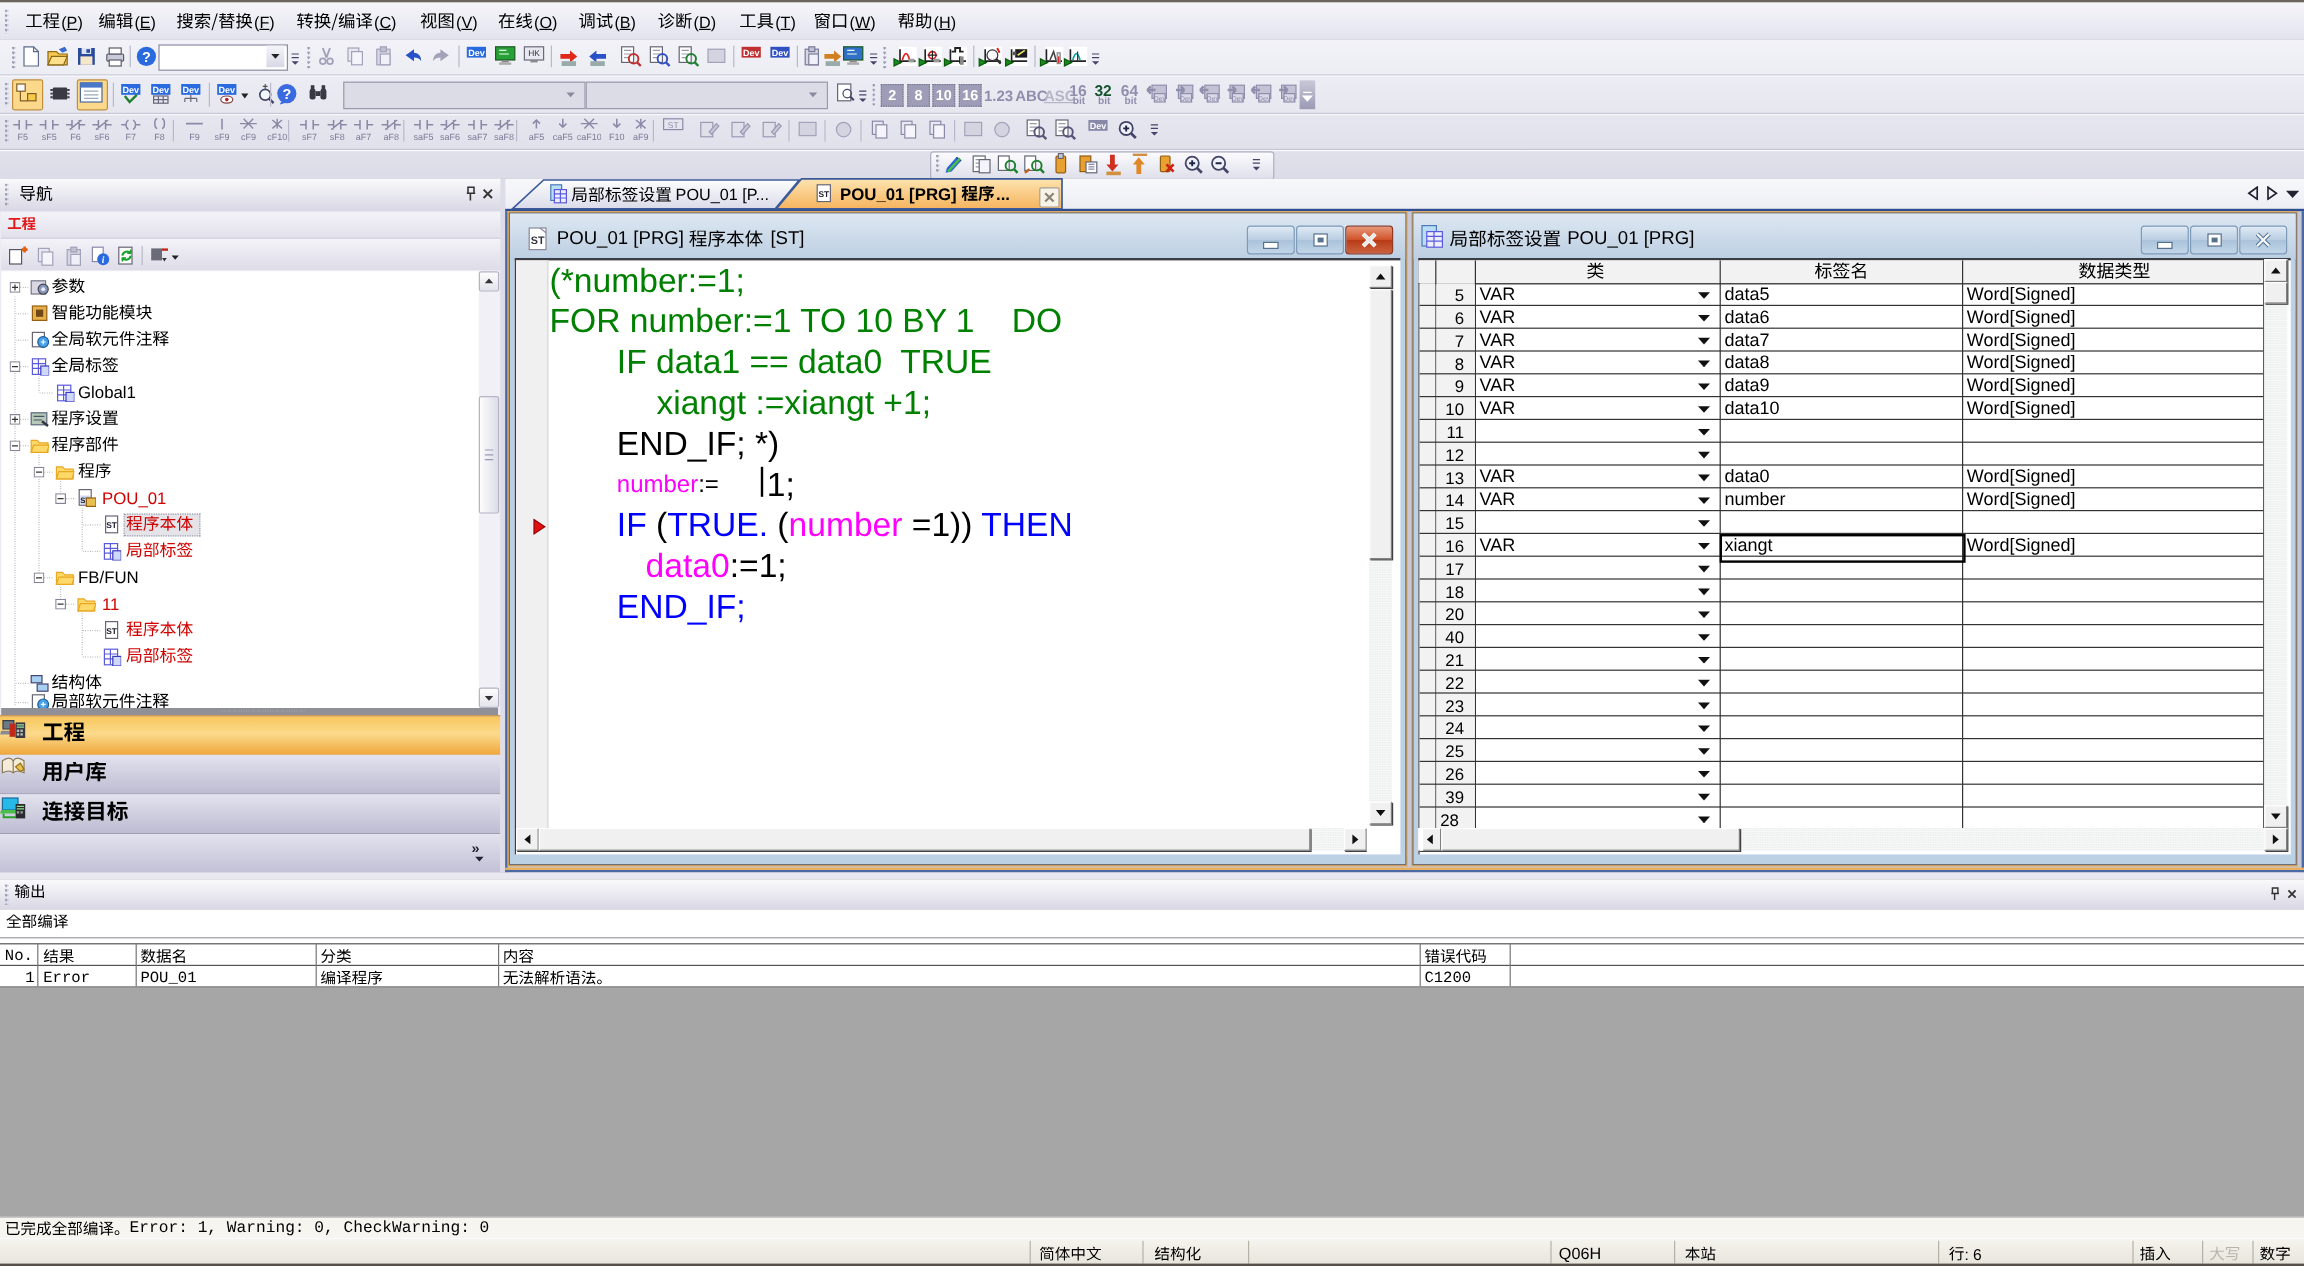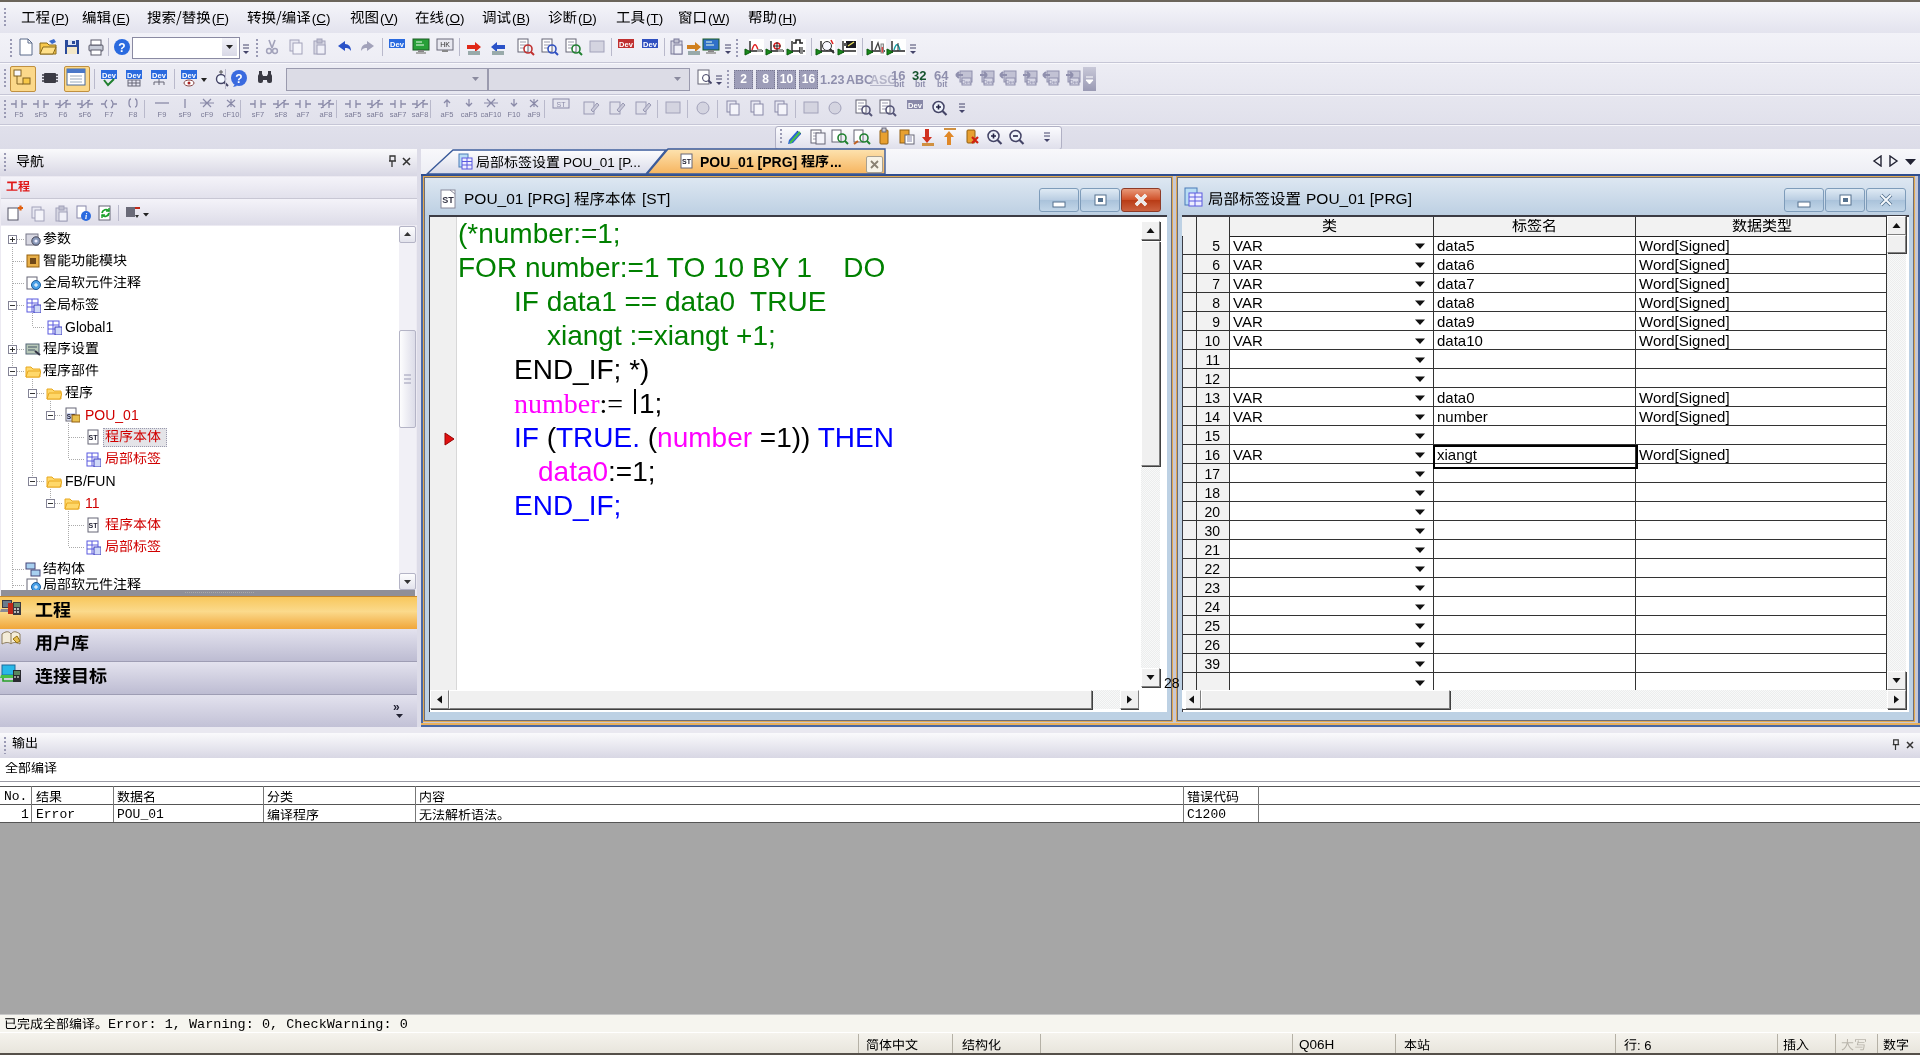--- a/index.html
+++ b/index.html
@@ -1389,21 +1389,21 @@
 <div class="a" style="left:444px;top:432px">
     <svg width="11" height="14">
       <path d="M1 1l9 6-9 6z" fill="#e01010" stroke="#900"></path>
     </svg>
   </div>
 <div class="a" style="left:458px;top:217px;font-family:'Liberation Sans',sans-serif;font-size:28px;line-height:34px;white-space:pre"><span style="color:#008000">(*number:=1;</span></div>
 <div class="a" style="left:458px;top:251px;font-family:'Liberation Sans',sans-serif;font-size:28px;line-height:34px;white-space:pre"><span style="color:#008000">FOR number:=1 TO 10 BY 1    DO</span></div>
 <div class="a" style="left:514px;top:285px;font-family:'Liberation Sans',sans-serif;font-size:28px;line-height:34px;white-space:pre"><span style="color:#008000">IF data1 == data0  TRUE</span></div>
 <div class="a" style="left:547px;top:319px;font-family:'Liberation Sans',sans-serif;font-size:28px;line-height:34px;white-space:pre"><span style="color:#008000">xiangt :=xiangt +1;</span></div>
 <div class="a" style="left:514px;top:353px;font-family:'Liberation Sans',sans-serif;font-size:28px;line-height:34px;white-space:pre"><span style="color:#000000">END_IF; *)</span></div>
-<div class="a" style="left:514px;top:387px;font-family:Liberation Serif, serif;font-size:28px;line-height:34px;white-space:pre"><span style="color:#ff00ff">number</span><span style="color:#000">:=</span></div>
+<div class="a" style="left:514px;top:387px;font-family:Liberation Sans, sans-serif;font-size:20px;line-height:34px;white-space:pre"><span style="color:#ff00ff">number</span><span style="color:#000">:=</span></div>
 <div class="a" style="left:639px;top:387px;font-family:'Liberation Sans',sans-serif;font-size:28px;line-height:34px;white-space:pre"><span style="color:#000">1;</span></div>
 <div class="a" style="left:514px;top:421px;font-family:'Liberation Sans',sans-serif;font-size:28px;line-height:34px;white-space:pre"><span style="color:#0000ff">IF </span><span style="color:#000">(</span><span style="color:#0000ff">TRUE.</span><span style="color:#000"> (</span><span style="color:#ff00ff">number</span><span style="color:#000"> =1)) </span><span style="color:#0000ff">THEN</span></div>
 <div class="a" style="left:538px;top:455px;font-family:'Liberation Sans',sans-serif;font-size:28px;line-height:34px;white-space:pre"><span style="color:#ff00ff">data0</span><span style="color:#000">:=1;</span></div>
 <div class="a" style="left:514px;top:489px;font-family:'Liberation Sans',sans-serif;font-size:28px;line-height:34px;white-space:pre"><span style="color:#0000ff">END_IF;</span></div>
 <div class="a" style="left:634px;top:389px;width:2px;height:25px;background:#000"></div>
 <div class="a" style="left:1141px;top:221px;width:19px;height:466px;background:#f4f4f4;background-image:conic-gradient(#eceded 25%,#f8f9f9 0 50%,#eceded 0 75%,#f8f9f9 0);background-size:2px 2px"></div>
 <div class="a" style="left:1141px;top:221px;width:17px;height:17px;background:#f0f0f0;border:1px solid #fff;border-right-color:#808080;border-bottom-color:#808080;box-shadow:1px 1px 0 #404040">
     <svg width="17" height="17">
       <path d="M4.5 11l4-5 4 5z" fill="#111"></path>
     </svg>
@@ -1611,21 +1611,21 @@
     </svg>
   </div>
 <div class="a" style="left:1183px;top:520px;width:703px;height:1px;background:#333"></div>
 <div class="a" style="left:1196px;top:504px;width:24px;text-align:right;font:14px 'Liberation Sans'">20</div>
 <div class="a" style="left:1414px;top:508px">
     <svg width="12" height="9">
       <path d="M1 1.5l5 5.5 5-5.5z" fill="#111"></path>
     </svg>
   </div>
 <div class="a" style="left:1183px;top:539px;width:703px;height:1px;background:#333"></div>
-<div class="a" style="left:1196px;top:523px;width:24px;text-align:right;font:14px 'Liberation Sans'">30</div>
+<div class="a" style="left:1196px;top:523px;width:24px;text-align:right;font:14px 'Liberation Sans'">40</div>
 <div class="a" style="left:1414px;top:527px">
     <svg width="12" height="9">
       <path d="M1 1.5l5 5.5 5-5.5z" fill="#111"></path>
     </svg>
   </div>
 <div class="a" style="left:1183px;top:558px;width:703px;height:1px;background:#333"></div>
 <div class="a" style="left:1196px;top:542px;width:24px;text-align:right;font:14px 'Liberation Sans'">21</div>
 <div class="a" style="left:1414px;top:546px">
     <svg width="12" height="9">
       <path d="M1 1.5l5 5.5 5-5.5z" fill="#111"></path>
@@ -1667,21 +1667,21 @@
     </svg>
   </div>
 <div class="a" style="left:1183px;top:672px;width:703px;height:1px;background:#333"></div>
 <div class="a" style="left:1196px;top:656px;width:24px;text-align:right;font:14px 'Liberation Sans'">39</div>
 <div class="a" style="left:1414px;top:660px">
     <svg width="12" height="9">
       <path d="M1 1.5l5 5.5 5-5.5z" fill="#111"></path>
     </svg>
   </div>
 <div class="a" style="left:1183px;top:691px;width:703px;height:1px;background:#333"></div>
-<div class="a" style="left:1164px;top:675px;width:24px;text-align:left;font:14px 'Liberation Sans'">28</div>
+<div class="a" style="left:1196px;top:675px;width:24px;text-align:center;font:14px 'Liberation Sans'">28</div>
 <div class="a" style="left:1414px;top:679px">
     <svg width="12" height="9">
       <path d="M1 1.5l5 5.5 5-5.5z" fill="#111"></path>
     </svg>
   </div>
 <div class="a" style="left:1433px;top:445px;width:201px;height:20px;border:2px solid #000"></div>
 <div class="a" style="left:1887px;top:216px;width:19px;height:474px;background:#f4f4f4;background-image:conic-gradient(#eceded 25%,#f8f9f9 0 50%,#eceded 0 75%,#f8f9f9 0);background-size:2px 2px"></div>
 <div class="a" style="left:1887px;top:216px;width:17px;height:17px;background:#f0f0f0;border:1px solid #fff;border-right-color:#808080;border-bottom-color:#808080;box-shadow:1px 1px 0 #404040">
     <svg width="17" height="17">
       <path d="M4.5 11l4-5 4 5z" fill="#111"></path>

